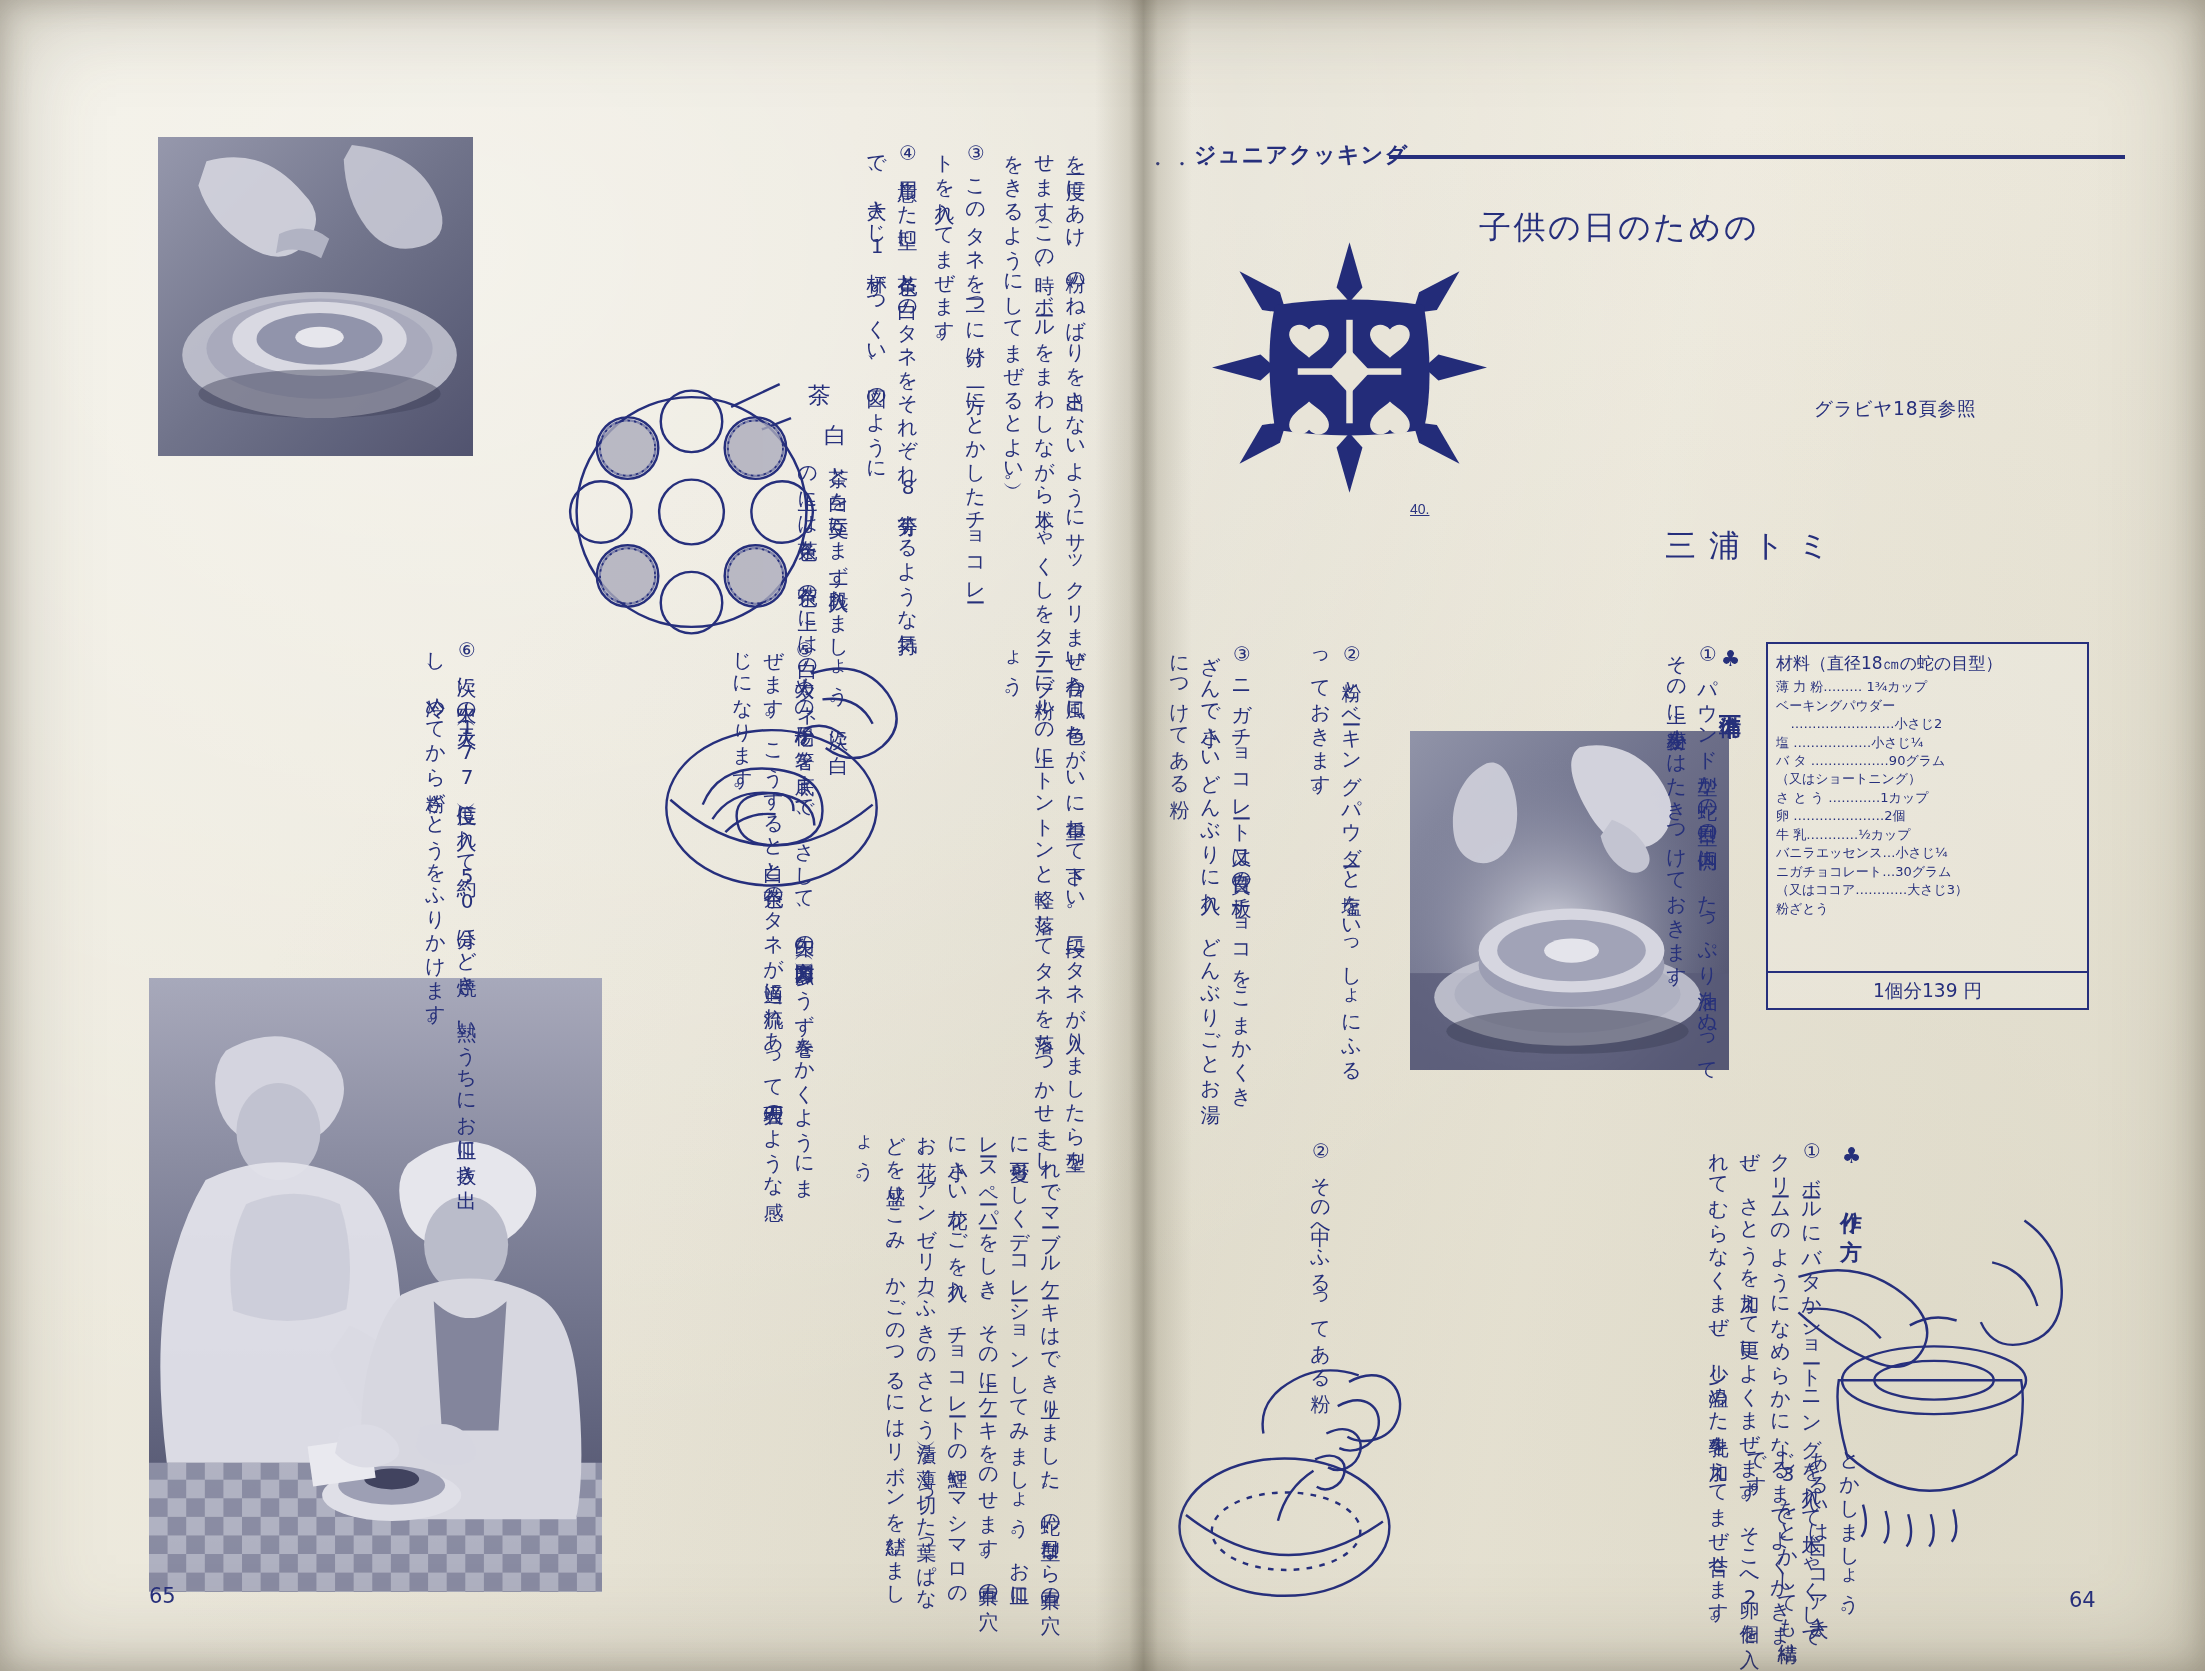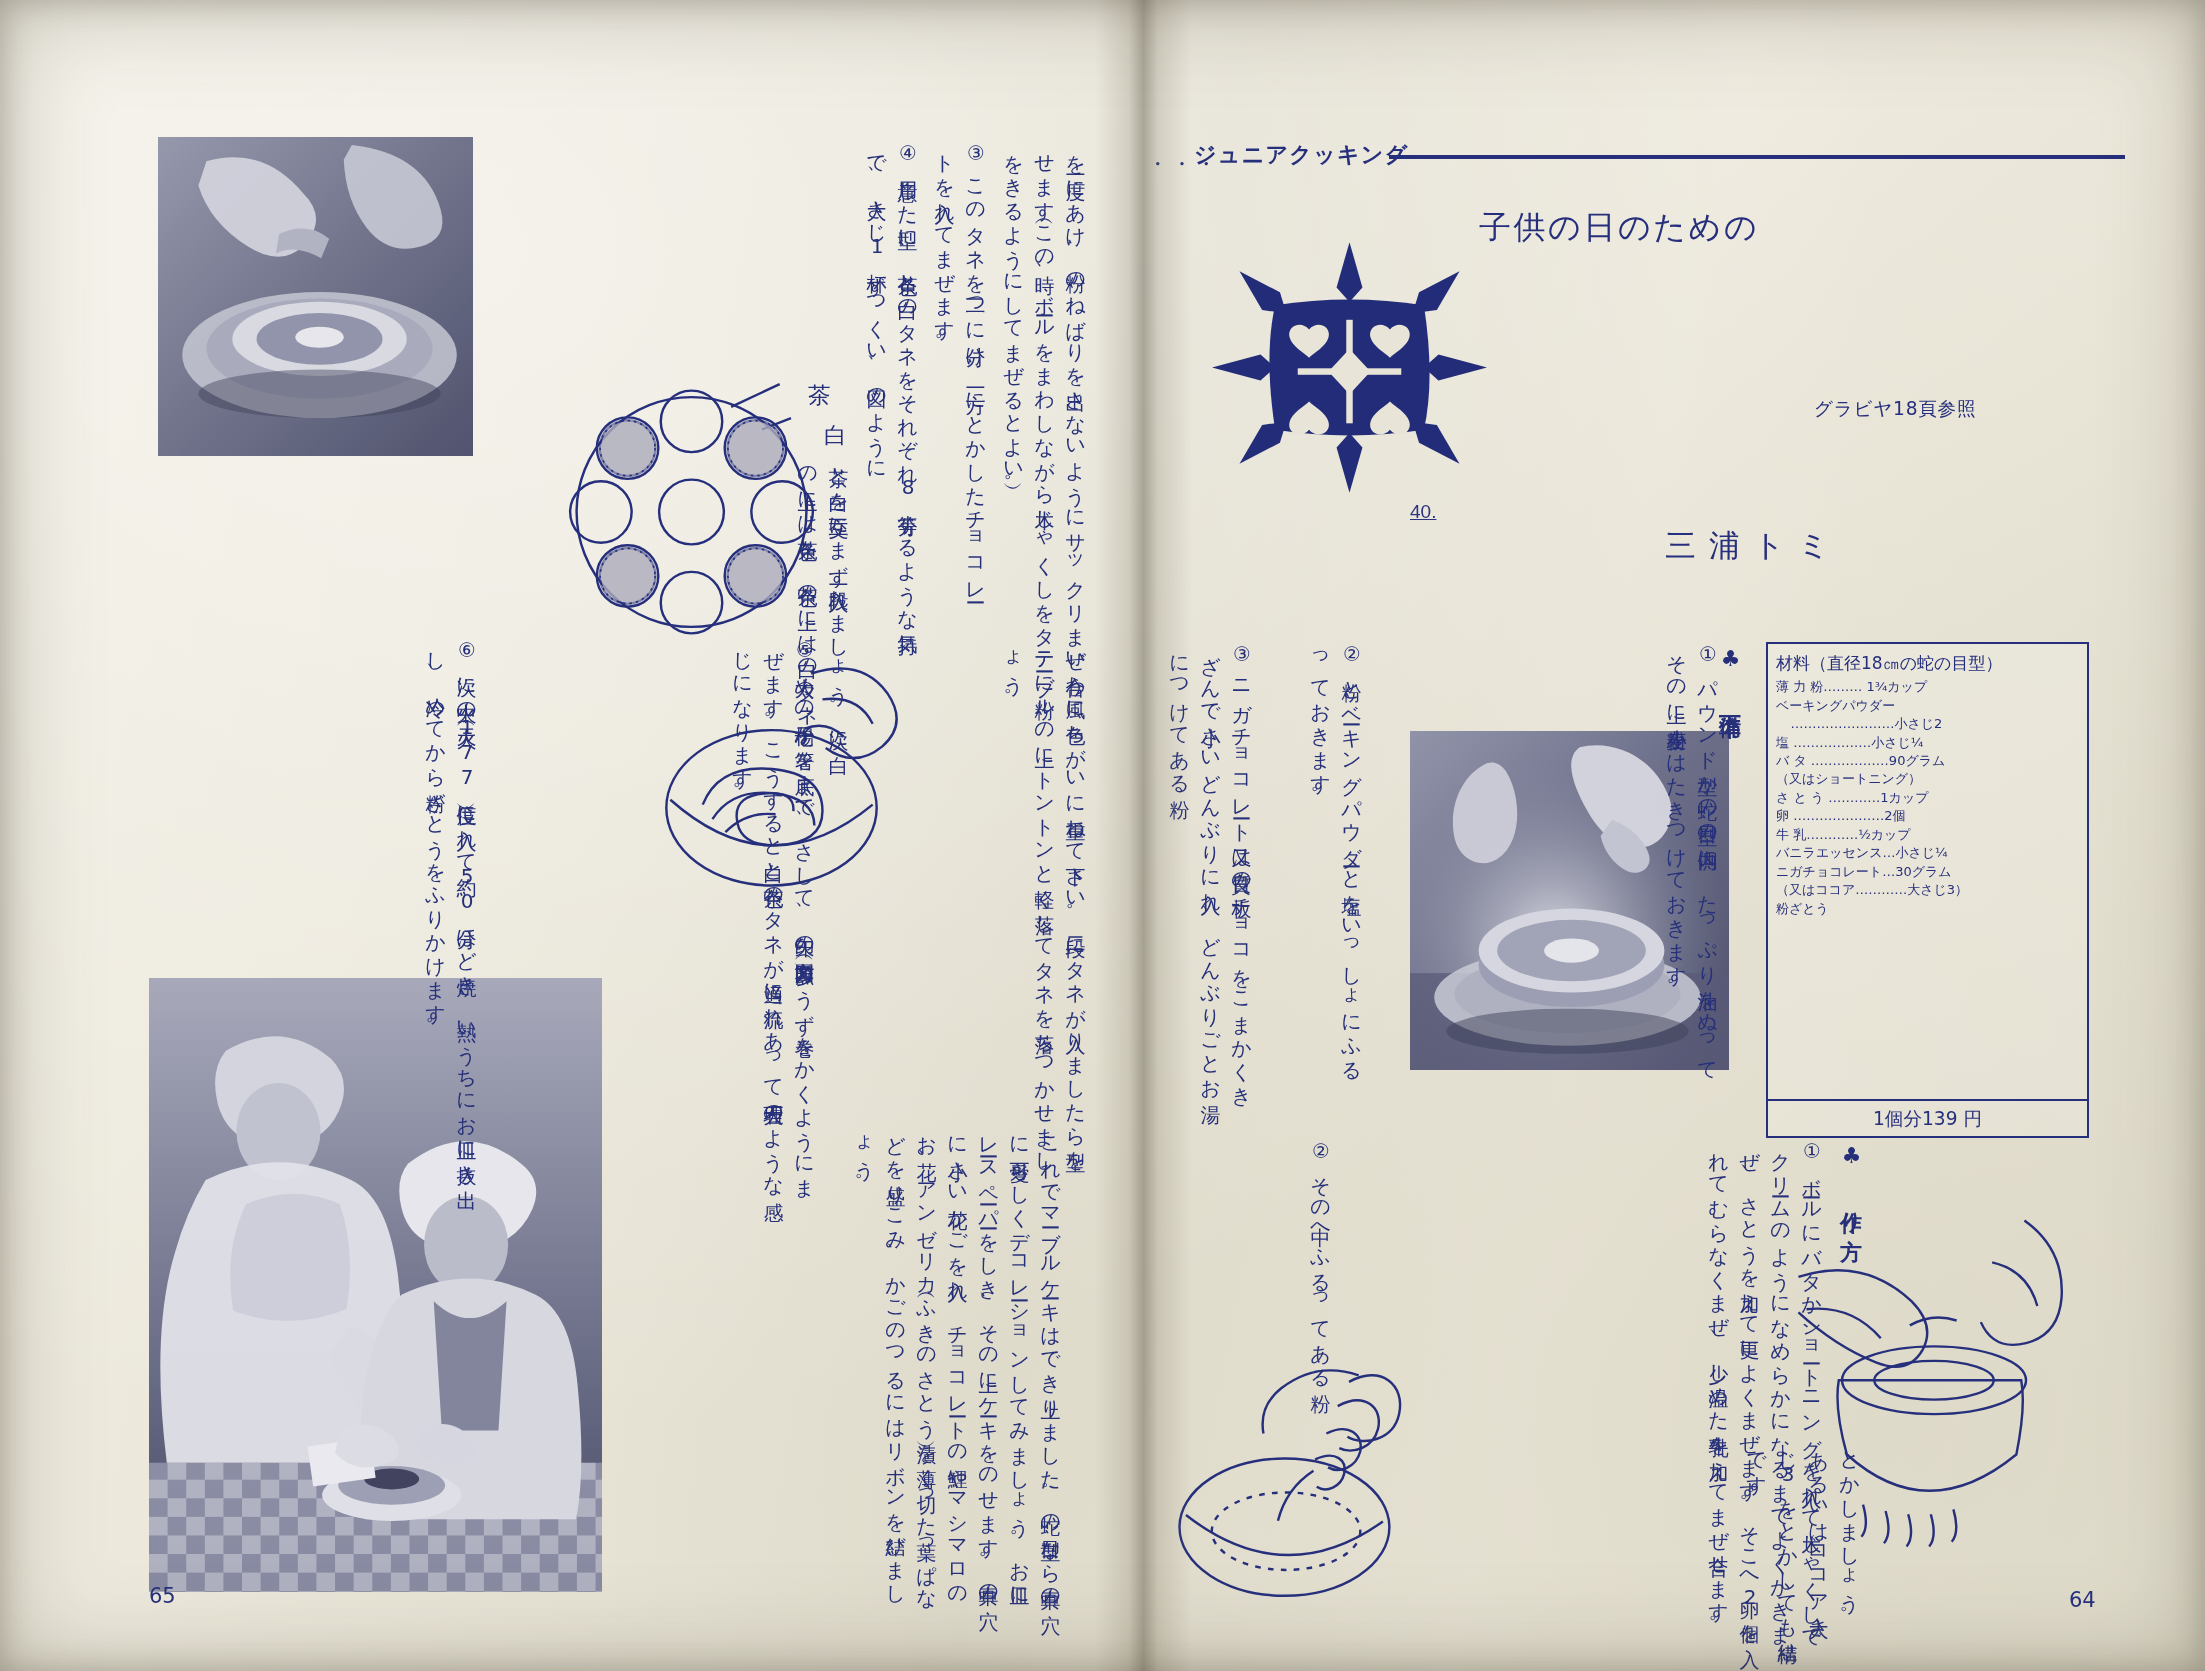--- a/index.html
+++ b/index.html
@@ -144,32 +144,32 @@
     position: absolute;
     top: 242px;
     left: 1212px;
     width: 275px;
     height: 251px;
   }
   .emblem-caption {
     position: absolute;
     top: 501px;
     left: 1410px;
-    font-size: 19px;
+    font-size: 14px;
     color: #2b3480;
     text-decoration: underline;
   }
 
   
   .ingredients {
     position: absolute;
     top: 642px;
     left: 1766px;
     width: 323px;
-    height: 496px;
+    height: 368px;
     border: 2.4px solid #262f7c;
     background: rgba(255,255,255,0.18);
     box-sizing: border-box;
     padding: 8px 23px 0 8px;
   }
   .ingredients .ing-title {
     font-size: 17px;
     color: #262f7c;
     font-family: "DejaVu Sans", sans-serif;
     margin-bottom: 3.2px;

